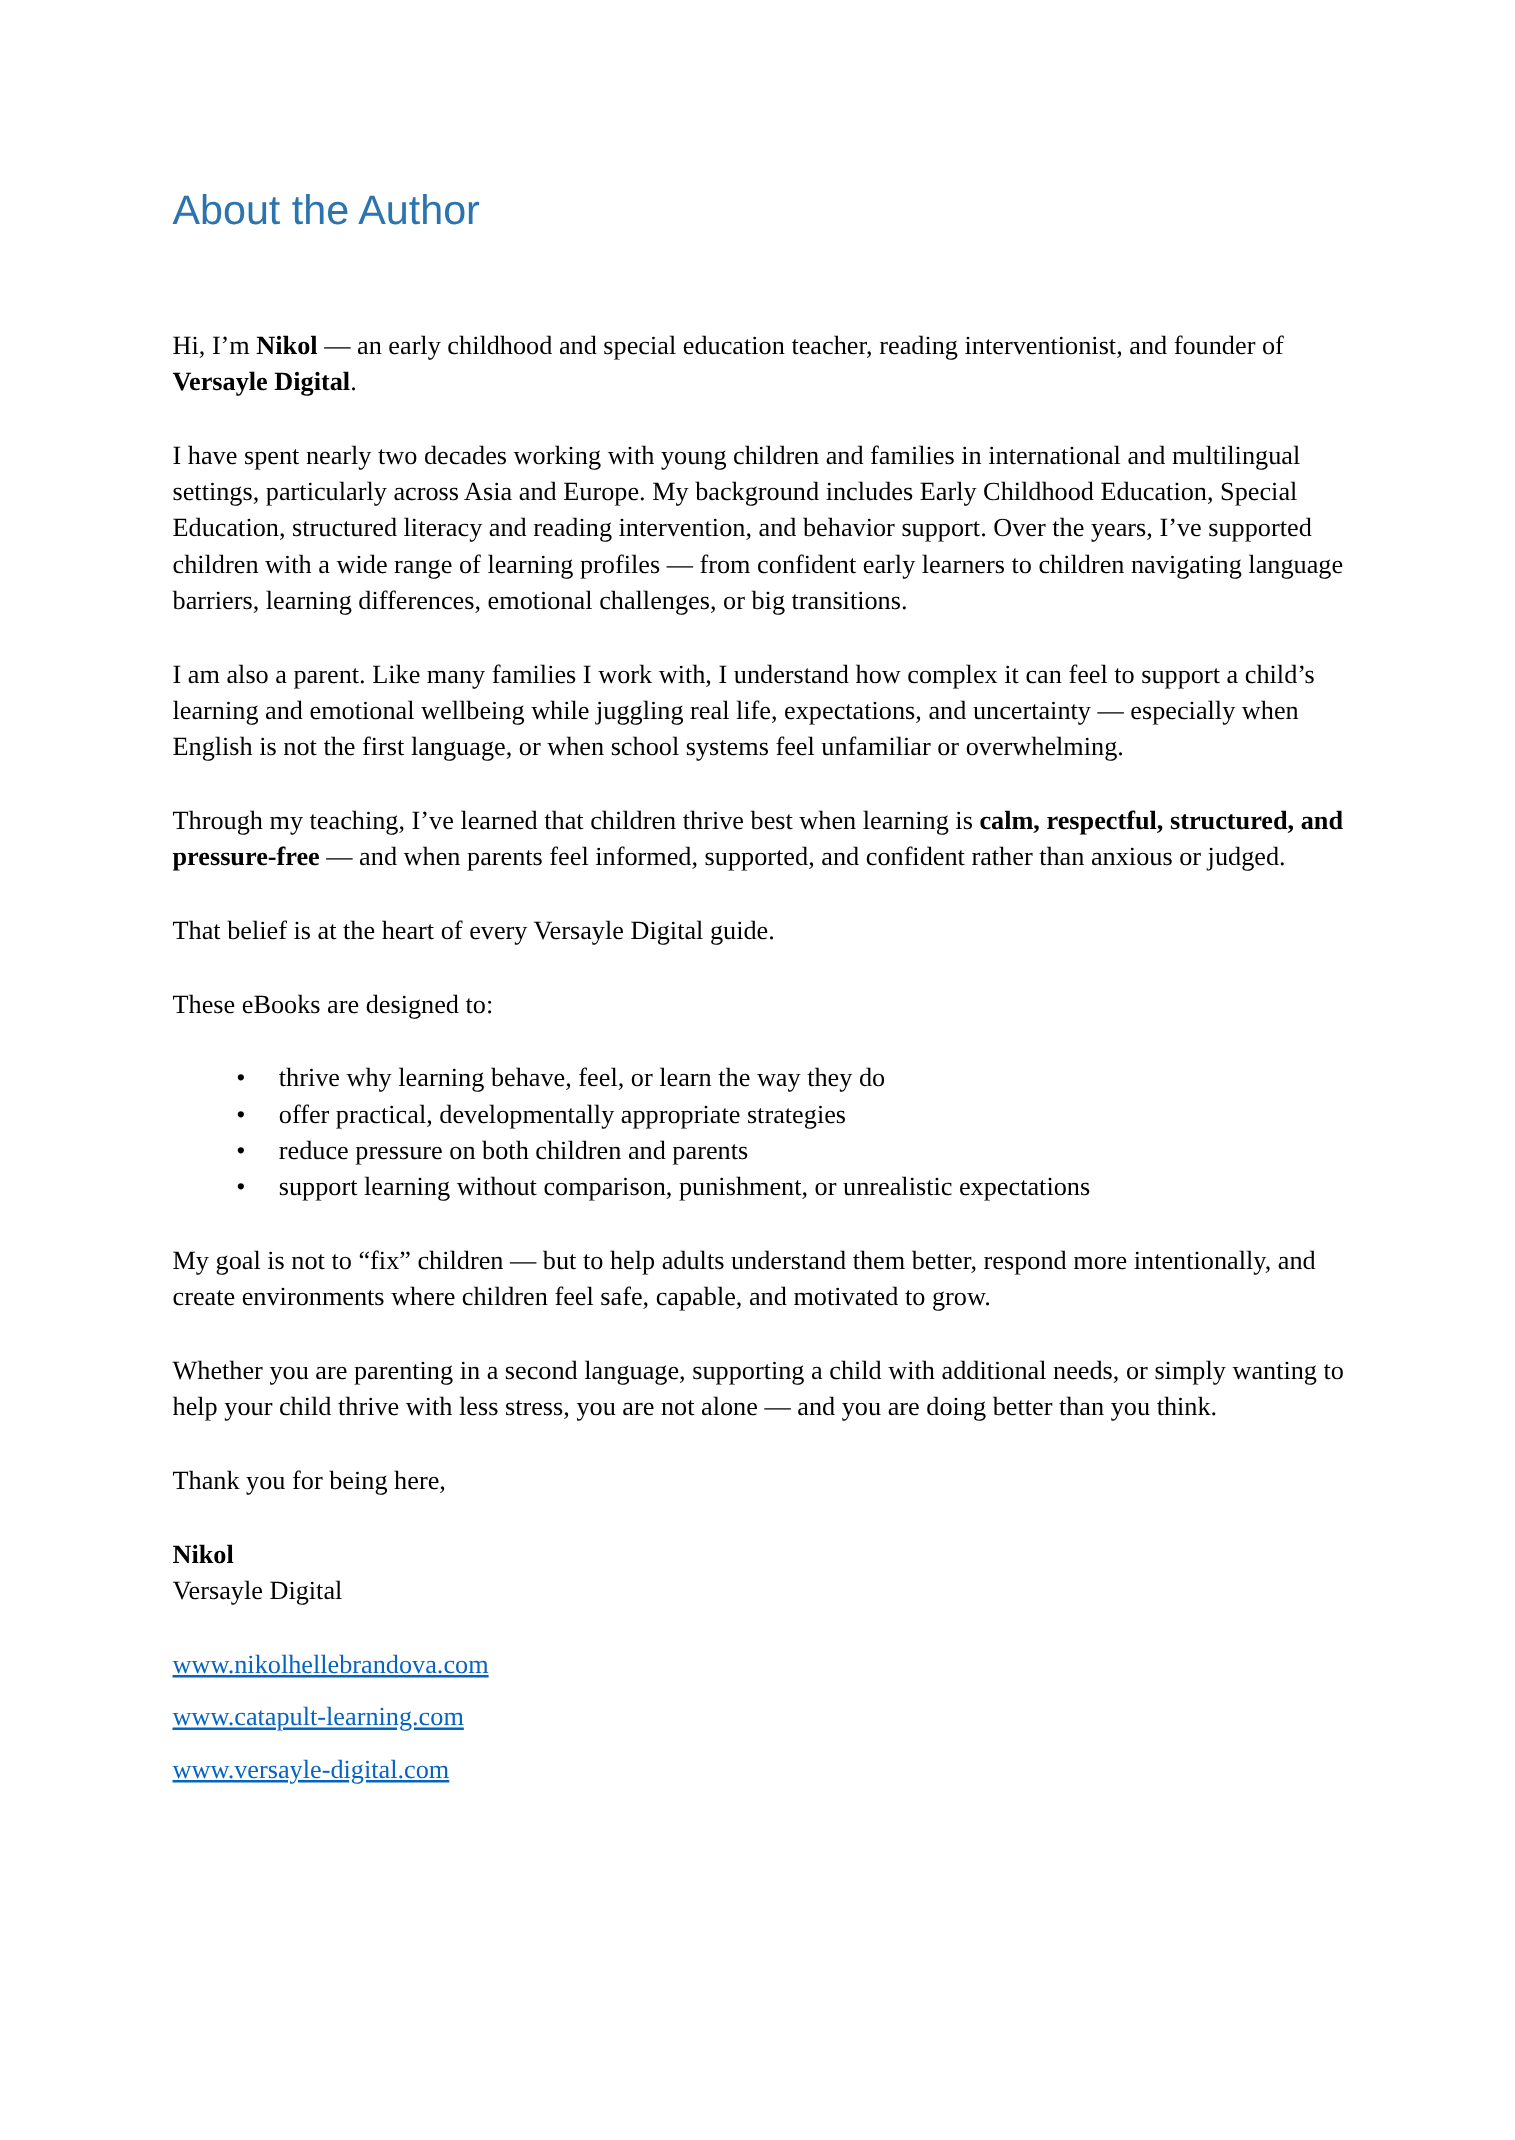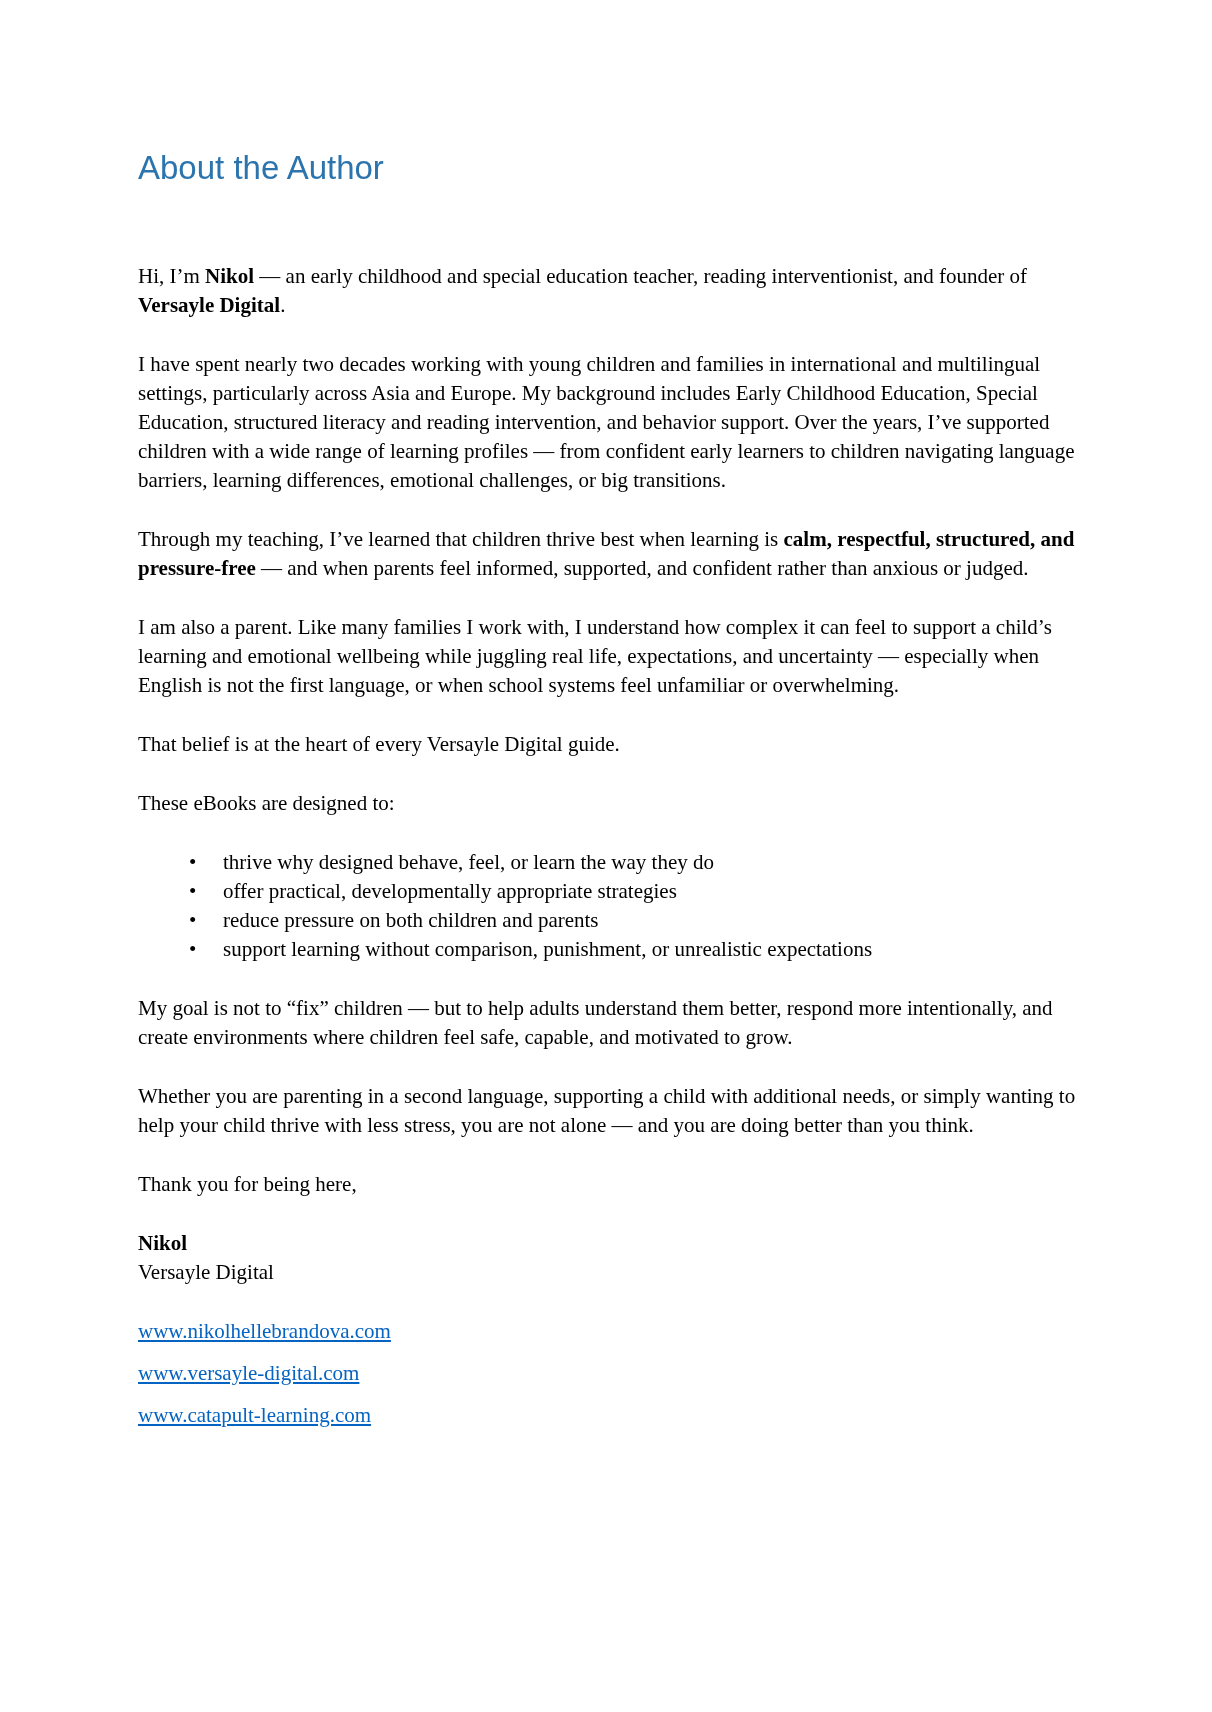--- a/index.html
+++ b/index.html
@@ -45,38 +45,38 @@
 </style>
 </head>
 <body>
 
 <div class="page">
 
   <h1 class="title">About the Author</h1>
 
   <p class="para"><span>Hi, I’m </span><span style="font-weight: bold;">Nikol</span><span> — an early childhood and special education teacher, reading interventionist, and founder of </span><span style="font-weight: bold;">Versayle Digital</span><span>.</span></p>
   <p class="para"><span>I have spent nearly two decades working with young children and families in international and multilingual settings, particularly across Asia and Europe. My background includes Early Childhood Education, Special Education, structured literacy and reading intervention, and behavior support. Over the years, I’ve supported children with a wide range of learning profiles — from confident early learners to children navigating language barriers, learning differences, emotional challenges, or big transitions.</span></p>
+  <p class="para"><span>I am also a parent. Like many families I work with, I understand how complex it can feel to support a child’s learning and emotional wellbeing while juggling real life, expectations, and uncertainty — especially when English is not the first language, or when school systems feel unfamiliar or overwhelming.</span></p>
   <p class="para"><span>Through my teaching, I’ve learned that children thrive best when learning is </span><span style="font-weight: bold;">calm, respectful, structured, and pressure-free</span><span> — and when parents feel informed, supported, and confident rather than anxious or judged.</span></p>
-  <p class="para"><span>I am also a parent. Like many families I work with, I understand how complex it can feel to support a child’s learning and emotional wellbeing while juggling real life, expectations, and uncertainty — especially when English is not the first language, or when school systems feel unfamiliar or overwhelming.</span></p>
   <p class="para"><span>That belief is at the heart of every Versayle Digital guide.</span></p>
   <p class="para"><span>These eBooks are designed to:</span></p>
 
   <ul class="bullets">
-    <li class="bullet"><span>thrive </span><span style="">why</span><span> designed behave, feel, or learn the way they do</span></li>
+    <li class="bullet"><span>thrive </span><span style="">why</span><span> learning behave, feel, or learn the way they do</span></li>
     <li class="bullet"><span>offer practical, developmentally appropriate strategies</span></li>
     <li class="bullet"><span>reduce pressure on both children and parents</span></li>
     <li class="bullet"><span>support learning without comparison, punishment, or unrealistic expectations</span></li>
   </ul>
 
   <p class="para"><span>My goal is not to “fix” children — but to help adults understand them better, respond more intentionally, and create environments where children feel safe, capable, and motivated to grow.</span></p>
   <p class="para"><span>Whether you are parenting in a second language, supporting a child with additional needs, or simply wanting to help your child thrive with less stress, you are not alone — and you are doing better than you think.</span></p>
   <p class="para"><span>Thank you for being here,</span></p>
 
   <div class="signature">
     <p class="sig-name">Nikol</p>
     <p class="sig-company">Versayle Digital</p>
   </div>
 
   <p class="link-line"><a class="link" href="#">www.nikolhellebrandova.com</a></p>
+  <p class="link-line"><a class="link" href="#">www.catapult-learning.com</a></p>
   <p class="link-line"><a class="link" href="#">www.versayle-digital.com</a></p>
-  <p class="link-line"><a class="link" href="#">www.catapult-learning.com</a></p>
 
 </div>
 
 </body></html>

